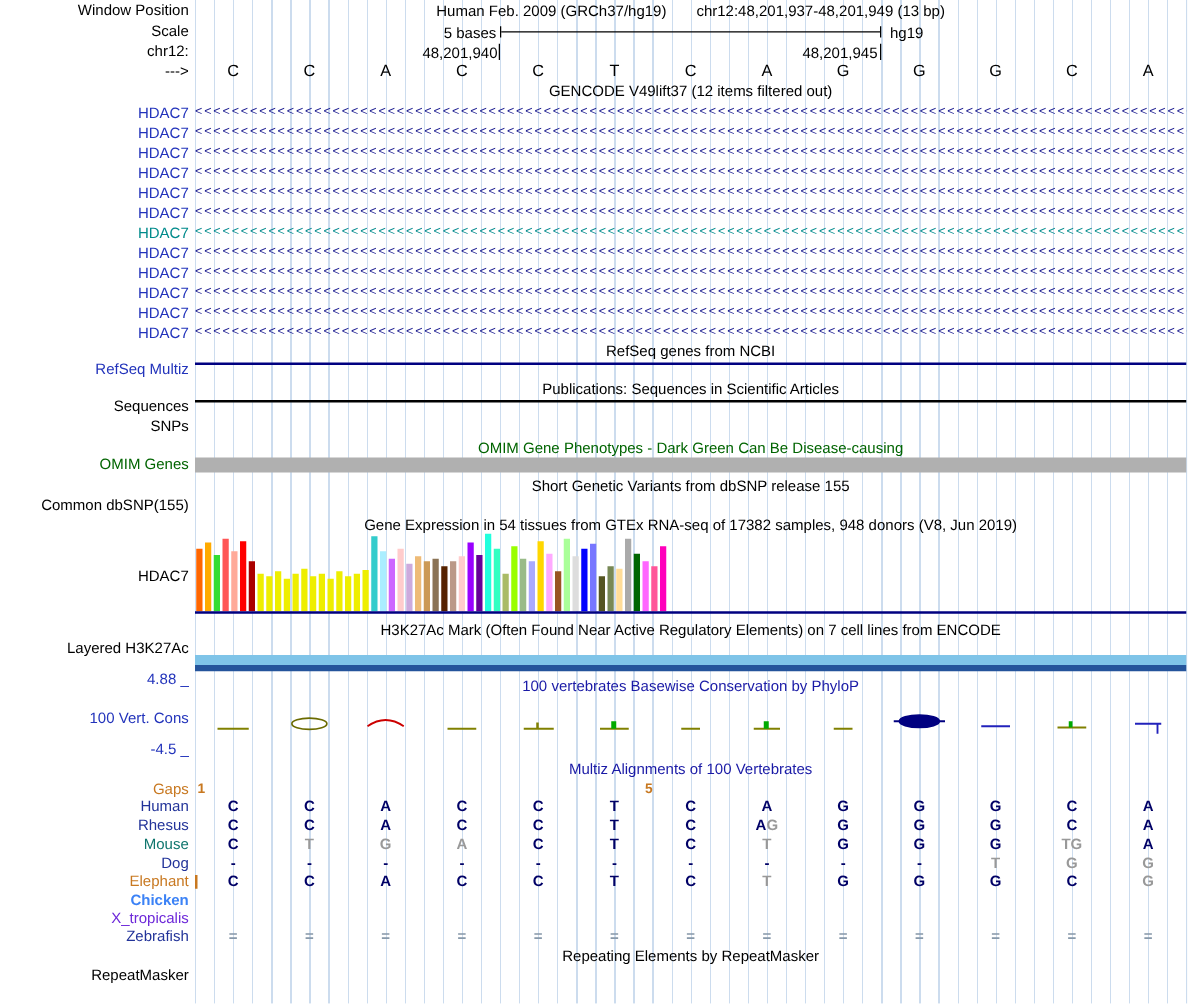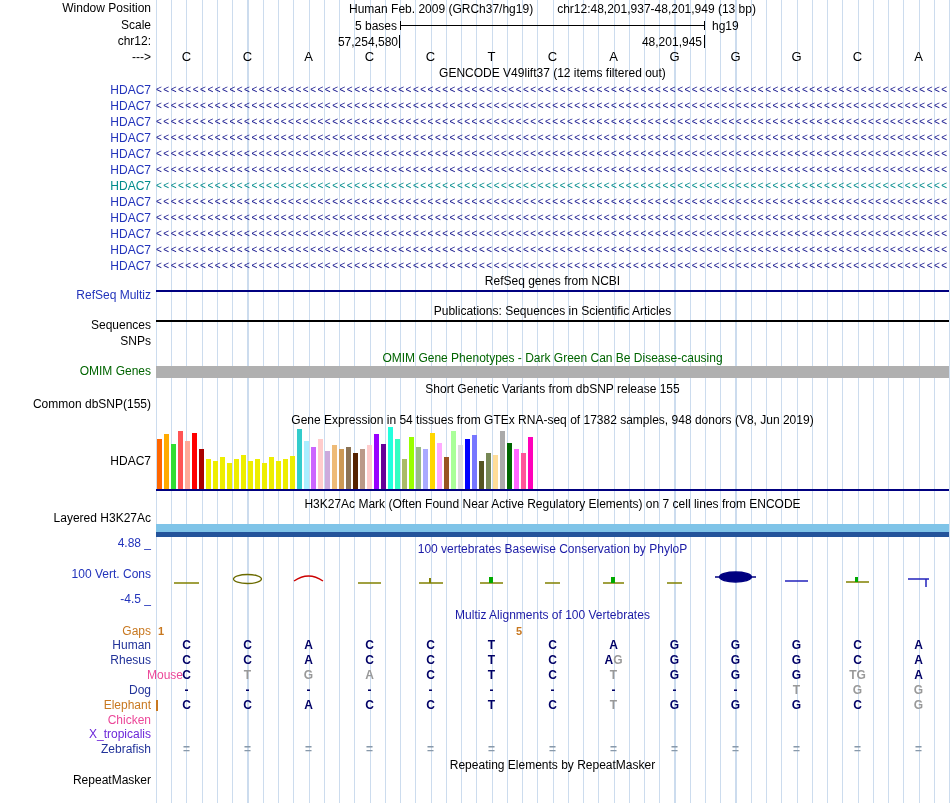--- a/index.html
+++ b/index.html
@@ -57,21 +57,21 @@
   </div>
 
   <div class="side-label" style="top:19px">Scale</div>
   <div id="scale-value">5 bases</div>
   <div id="scale-bar">
       <div id="scale-bar-line"></div>
     </div>
   <div id="hg19">hg19</div>
 
   <div class="side-label" style="top:35px">chr12:</div>
-  <div id="coord-left">57,254,580</div>
+  <div id="coord-left">48,201,940</div>
   <div class="ruler-tick" style="left:399px"></div>
   <div id="coord-right">48,201,945</div>
   <div class="ruler-tick" style="left:704px"></div>
 
   <div class="side-label" style="top:51px">---&gt;</div>
   <div id="seq-letters">
       <span class="base" style="left: 30.5px;">C</span>
       <span class="base" style="left: 91.5px;">C</span>
       <span class="base" style="left: 152.5px;">A</span>
       <span class="base" style="left: 213.5px;">C</span>
@@ -255,21 +255,21 @@
         <span class="mz-cell" style="left: 491.5px;"><span style="color: rgb(0, 0, 102);">T</span></span>
         <span class="mz-cell" style="left: 552.5px;"><span style="color: rgb(0, 0, 102);">C</span></span>
         <span class="mz-cell" style="left: 613.5px;"><span style="color: rgb(0, 0, 102);">A</span><span class="gray">G</span></span>
         <span class="mz-cell" style="left: 674.5px;"><span style="color: rgb(0, 0, 102);">G</span></span>
         <span class="mz-cell" style="left: 735.5px;"><span style="color: rgb(0, 0, 102);">G</span></span>
         <span class="mz-cell" style="left: 796.5px;"><span style="color: rgb(0, 0, 102);">G</span></span>
         <span class="mz-cell" style="left: 857.5px;"><span style="color: rgb(0, 0, 102);">C</span></span>
         <span class="mz-cell" style="left: 918.5px;"><span style="color: rgb(0, 0, 102);">A</span></span>
       </div>
       <div class="mz-row" style="top: 669px;">
-        <div class="mz-label" style="color: #ec4899; margin-left: 32px;">Mouse</div>
+        <div class="mz-label" style="color: #0f766e;">Mouse</div>
         <span class="mz-cell" style="left: 186.5px;"><span style="color: rgb(0, 0, 102);">C</span></span>
         <span class="mz-cell" style="left: 247.5px;"><span class="gray">T</span></span>
         <span class="mz-cell" style="left: 308.5px;"><span class="gray">G</span></span>
         <span class="mz-cell" style="left: 369.5px;"><span class="gray">A</span></span>
         <span class="mz-cell" style="left: 430.5px;"><span style="color: rgb(0, 0, 102);">C</span></span>
         <span class="mz-cell" style="left: 491.5px;"><span style="color: rgb(0, 0, 102);">T</span></span>
         <span class="mz-cell" style="left: 552.5px;"><span style="color: rgb(0, 0, 102);">C</span></span>
         <span class="mz-cell" style="left: 613.5px;"><span class="gray">T</span></span>
         <span class="mz-cell" style="left: 674.5px;"><span style="color: rgb(0, 0, 102);">G</span></span>
         <span class="mz-cell" style="left: 735.5px;"><span style="color: rgb(0, 0, 102);">G</span></span>
@@ -304,21 +304,21 @@
         <span class="mz-cell" style="left: 491.5px;"><span style="color: rgb(0, 0, 102);">T</span></span>
         <span class="mz-cell" style="left: 552.5px;"><span style="color: rgb(0, 0, 102);">C</span></span>
         <span class="mz-cell" style="left: 613.5px;"><span class="gray">T</span></span>
         <span class="mz-cell" style="left: 674.5px;"><span style="color: rgb(0, 0, 102);">G</span></span>
         <span class="mz-cell" style="left: 735.5px;"><span style="color: rgb(0, 0, 102);">G</span></span>
         <span class="mz-cell" style="left: 796.5px;"><span style="color: rgb(0, 0, 102);">G</span></span>
         <span class="mz-cell" style="left: 857.5px;"><span style="color: rgb(0, 0, 102);">C</span></span>
         <span class="mz-cell" style="left: 918.5px;"><span class="gray">G</span></span>
       </div>
       <div class="mz-row" style="top: 714px;">
-        <div class="mz-label" style="color: #ec4899;">Chicken</div>
+        <div class="mz-label" style="color: #3b82f6; font-weight: bold;">Chicken</div>
       </div>
       <div class="mz-row" style="top: 728px;">
         <div class="mz-label" style="color: #6d28d9;">X_tropicalis</div>
       </div>
       <div class="mz-row" style="top: 743px;">
         <div class="mz-label" style="color: rgb(34, 51, 153);">Zebrafish</div>
         <span class="mz-cell" style="left: 186.5px;"><span style="color: rgb(136, 153, 170);">=</span></span>
         <span class="mz-cell" style="left: 247.5px;"><span style="color: rgb(136, 153, 170);">=</span></span>
         <span class="mz-cell" style="left: 308.5px;"><span style="color: rgb(136, 153, 170);">=</span></span>
         <span class="mz-cell" style="left: 369.5px;"><span style="color: rgb(136, 153, 170);">=</span></span>

